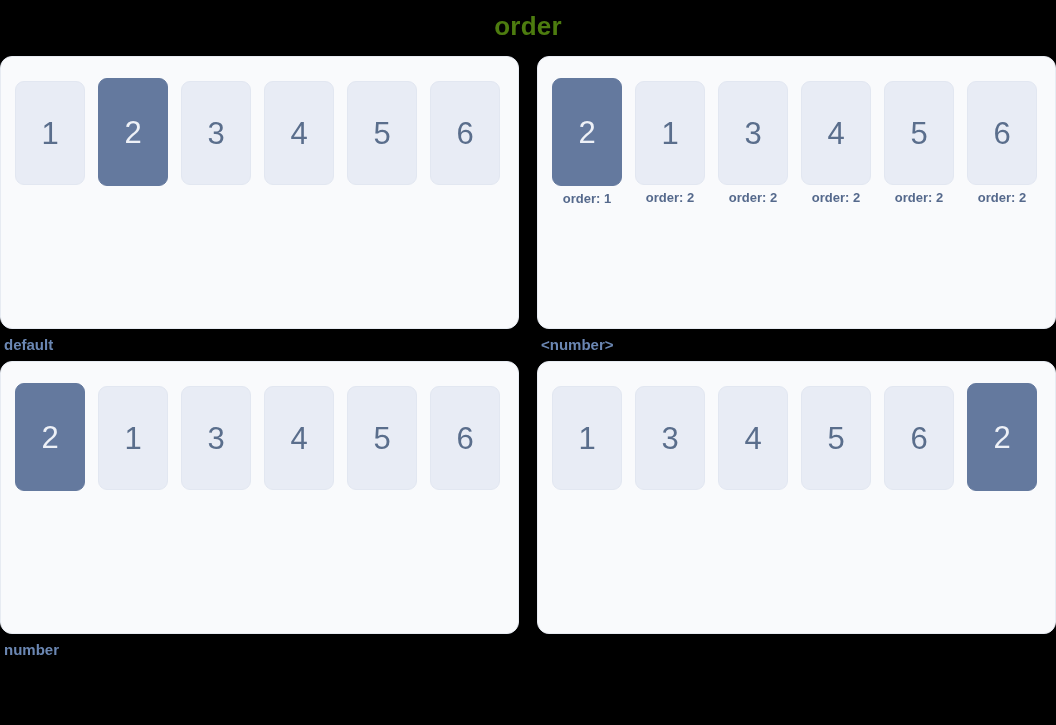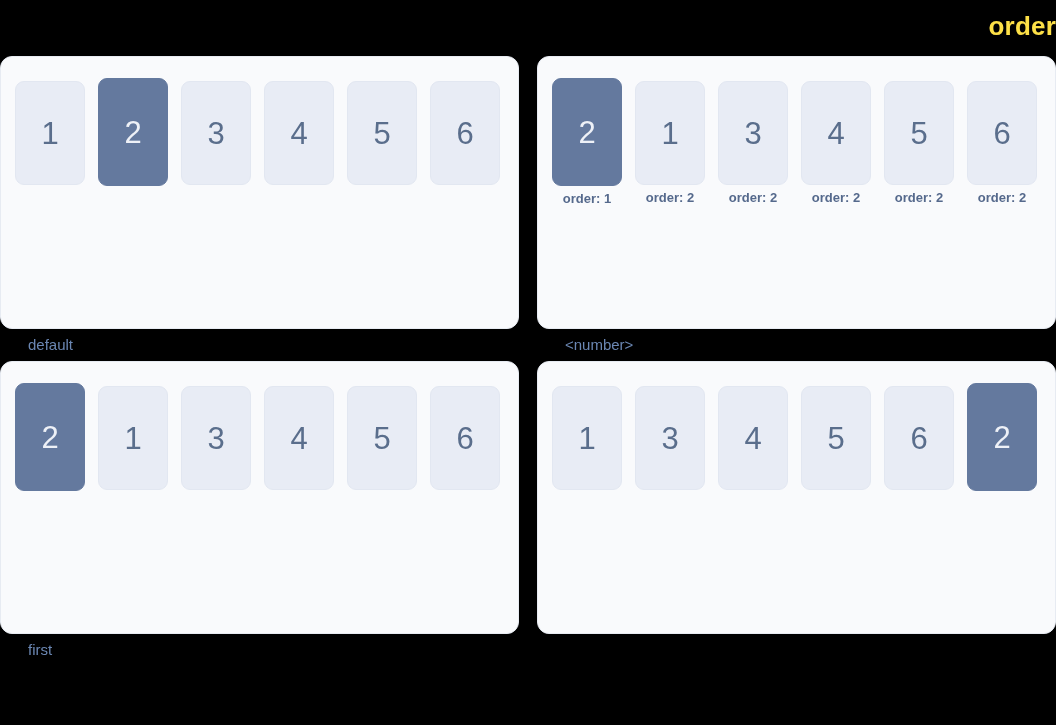--- a/index.html
+++ b/index.html
@@ -12,24 +12,24 @@
   }
 
   body {
     font-family: "Liberation Sans", sans-serif;
     position: relative;
   }
 
   
   .page-title {
     width: 1056px;
-    text-align: right;
+    text-align: center;
     font-size: 26px;
     font-weight: bold;
-    color: #fde047;
+    color: #4d7c0f;
     letter-spacing: 0.2px;
     padding-top: 6px;
     height: 50px;
     line-height: 40px;
   }
 
   
   .panels {
     position: absolute;
     top: 56px;
@@ -96,26 +96,25 @@
     font-size: 13px;
     font-weight: bold;
     color: #55698c;
     white-space: nowrap;
     line-height: 1.1;
     text-align: right;
   }
 
   .caption {
     font-size: 15px;
-    font-weight: normal;
+    font-weight: bold;
     color: #6b87b3;
     padding-top: 7px;
     padding-left: 4px;
     line-height: 1.2;
-    margin-left: 24px;
   }
 
   
   .panels .demo-block:nth-child(2) .panel,
   .panels .demo-block:nth-child(4) .panel {
     width: 519px;
   }
 </style>
 </head>
 <body>
@@ -189,21 +188,21 @@
         <div class="item-wrap">
           <div class="box">4</div>
         </div>
         <div class="item-wrap">
           <div class="box">5</div>
         </div>
         <div class="item-wrap">
           <div class="box">6</div>
         </div>
       </div>
-      <div class="caption">first</div>
+      <div class="caption">number</div>
     </div>
     <div class="demo-block">
       <div class="panel">
         <div class="item-wrap">
           <div class="box">1</div>
         </div>
         <div class="item-wrap">
           <div class="box">3</div>
         </div>
         <div class="item-wrap">

